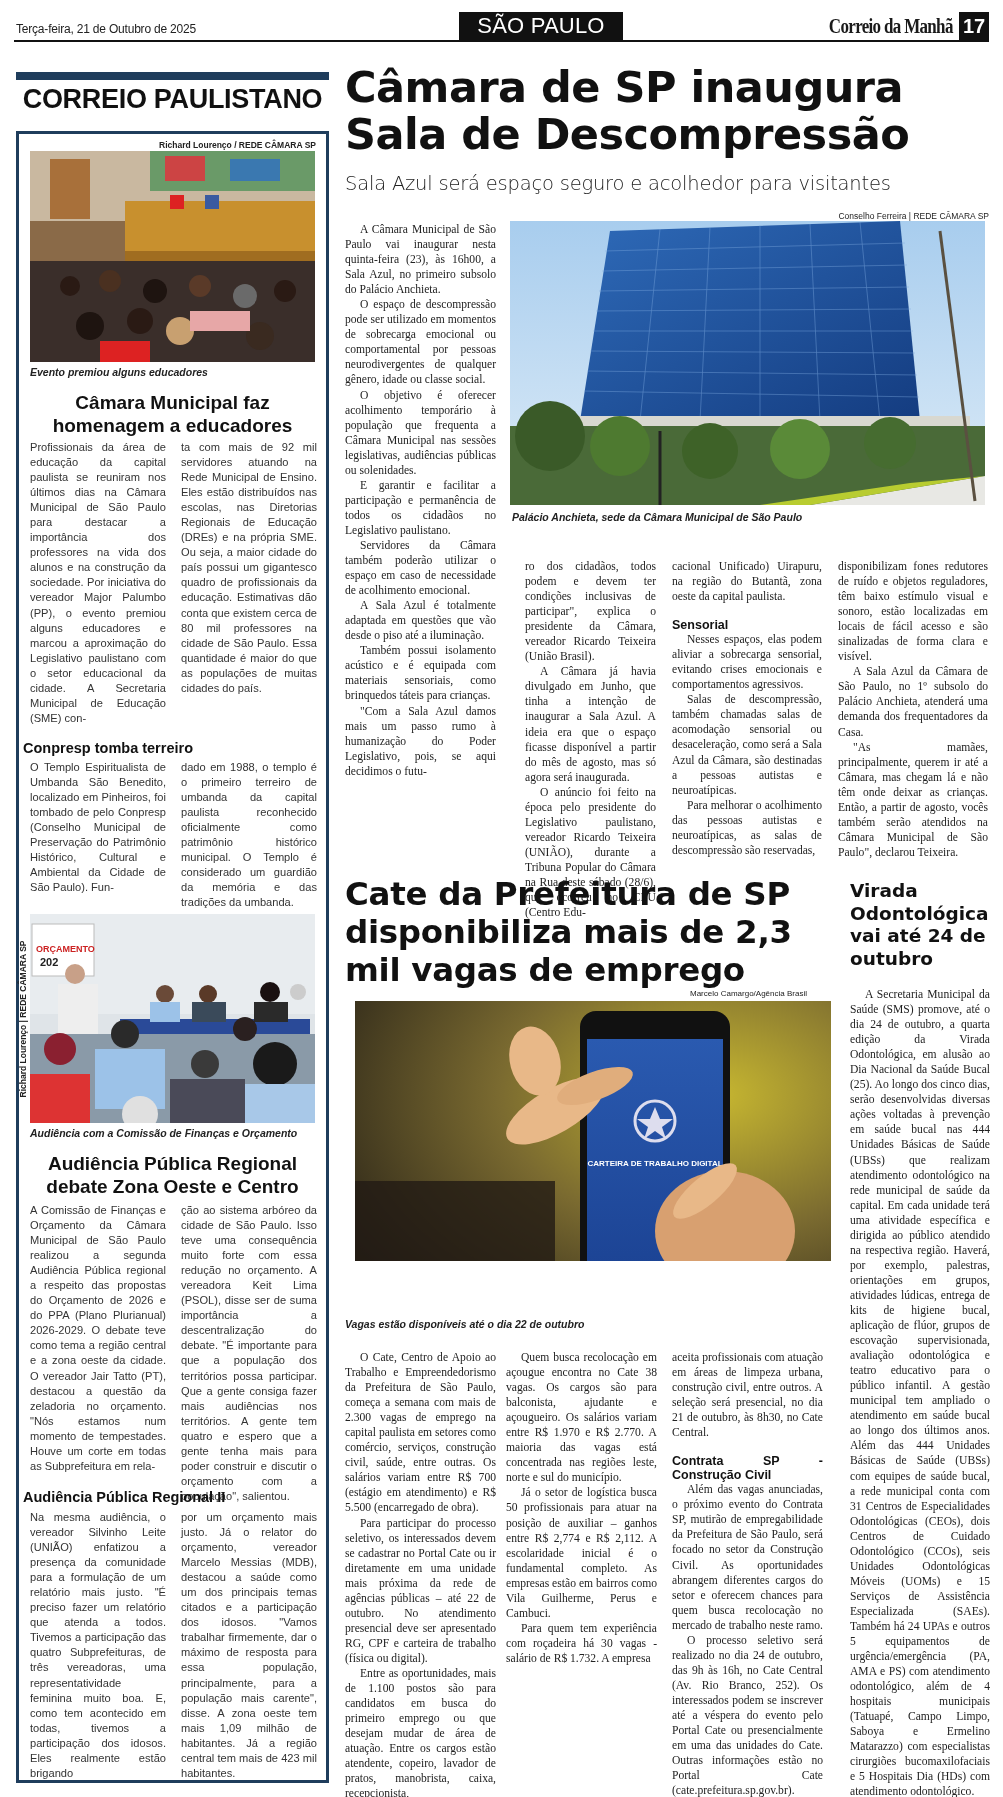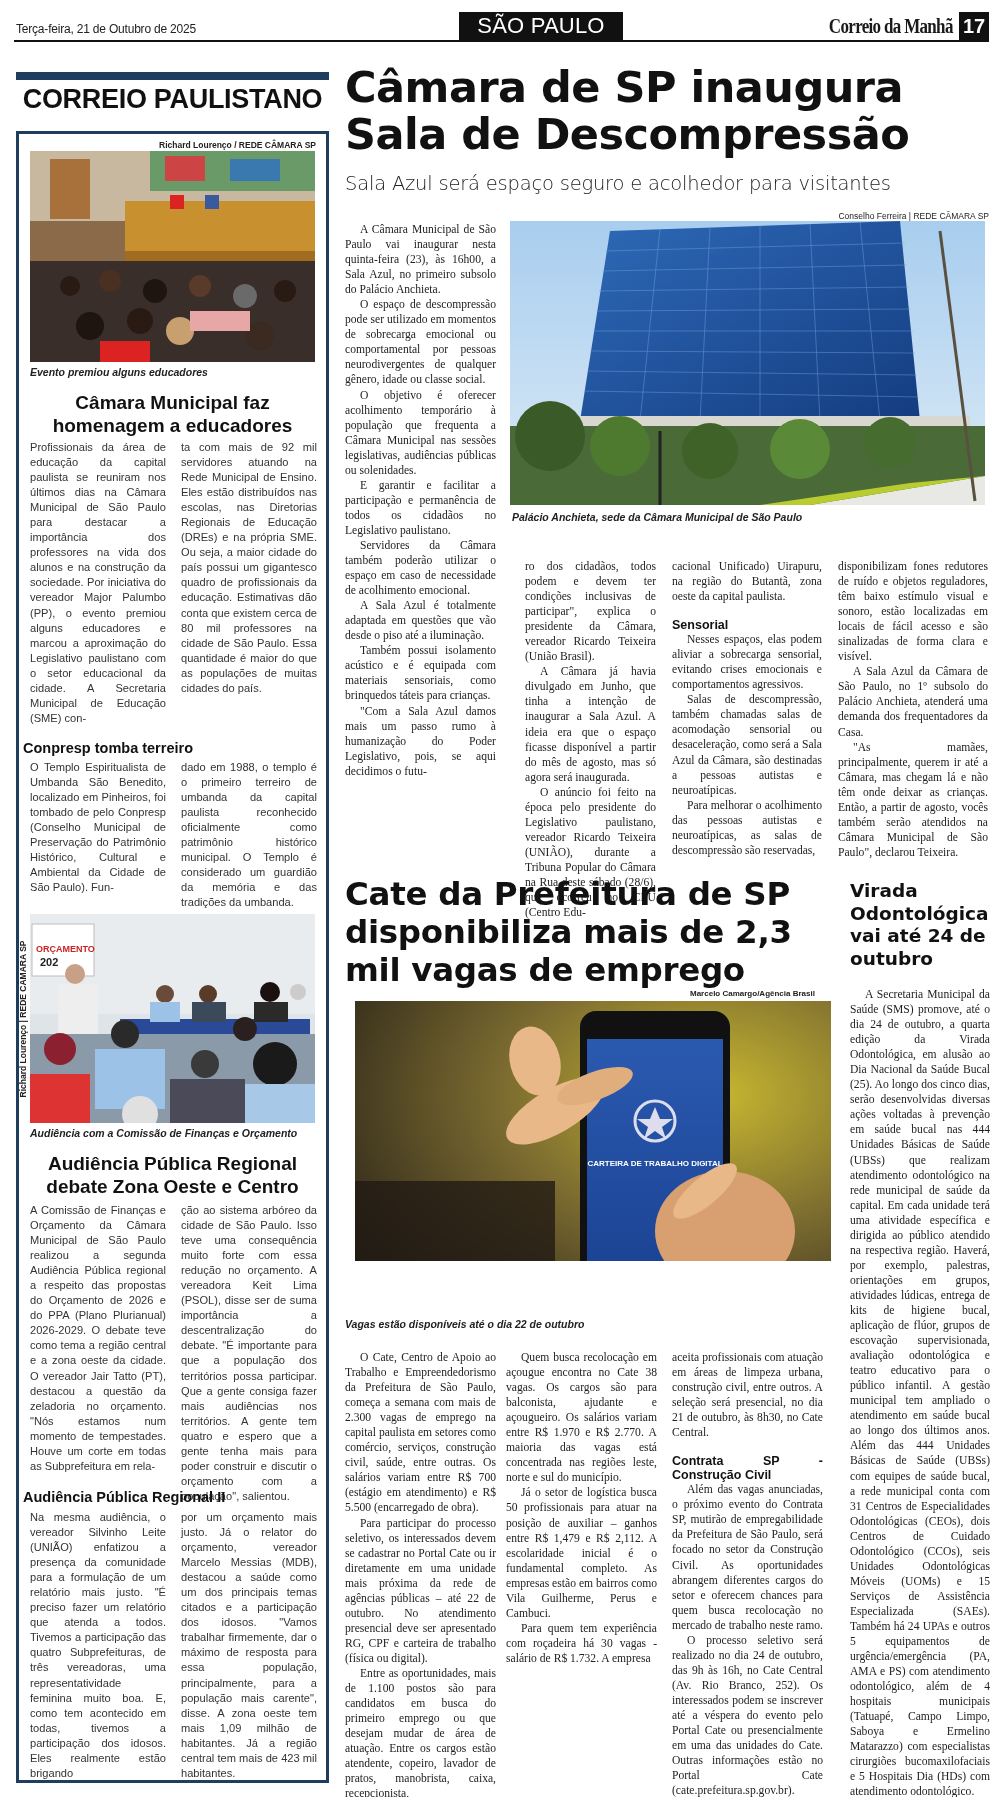--- a/index.html
+++ b/index.html
@@ -49,21 +49,21 @@
   .body-serif p { text-indent: 15px; }
   .col { position: absolute; }
   .a1-col1 { left: 345px; top: 222px; width: 151px; }
   .a1-col2 { left: 525px; top: 559px; width: 131px; }
   .a1-col3 { left: 672px; top: 559px; width: 150px; }
   .a1-col4 { left: 838px; top: 559px; width: 150px; }
   .subhead { font-family: "Liberation Sans", sans-serif; font-weight: bold; font-size: 12.5px; line-height: 14px; color: #111; text-indent: 0 !important; margin-top: 14px; }
 
   
   .a2-title { position: absolute; left: 345px; top: 875px; width: 480px; font-family: "DejaVu Sans", sans-serif; font-size: 32.5px; line-height: 38px; color: #111; letter-spacing: -0.3px; }
-  .a2-credit { position: absolute; left: 690px; top: 989px; font-weight: bold; font-size: 8px; }
+  .a2-credit { position: absolute; left: 690px; top: 989px; font-weight: normal; font-size: 8px; }
   .a2-photo { left: 355px; top: 1001px; width: 476px; height: 260px; }
   .a2-cap { position: absolute; left: 345px; top: 1318px; }
   .a2-col1 { left: 345px; top: 1350px; width: 151px; }
   .a2-col2 { left: 506px; top: 1350px; width: 151px; }
   .a2-col3 { left: 672px; top: 1350px; width: 151px; }
 
   
   .a3-title { position: absolute; left: 850px; top: 880px; width: 150px; font-family: "DejaVu Sans", sans-serif; font-size: 18.5px; line-height: 22.5px; color: #111; }
   .a3-col { left: 850px; top: 987px; width: 140px; }
 </style>
@@ -276,21 +276,21 @@
 </div>
 <span class="caption a2-cap">Vagas estão disponíveis até o dia 22 de outubro</span>
 
 <div class="col body-serif a2-col1">
   <p>O Cate, Centro de Apoio ao Trabalho e Empreendedorismo da Prefeitura de São Paulo, começa a semana com mais de 2.300 vagas de emprego na capital paulista em setores como comércio, serviços, construção civil, saúde, entre outras. Os salários variam entre R$ 700 (estágio em atendimento) e R$ 5.500 (encarregado de obra).</p>
   <p>Para participar do processo seletivo, os interessados devem se cadastrar no Portal Cate ou ir diretamente em uma unidade mais próxima da rede de agências públicas – até 22 de outubro. No atendimento presencial deve ser apresentado RG, CPF e carteira de trabalho (física ou digital).</p>
   <p>Entre as oportunidades, mais de 1.100 postos são para candidatos em busca do primeiro emprego ou que desejam mudar de área de atuação. Entre os cargos estão atendente, copeiro, lavador de pratos, manobrista, caixa, recepcionista,</p>
 </div>
 <div class="col body-serif a2-col2">
   <p>Quem busca recolocação em açougue encontra no Cate 38 vagas. Os cargos são para balconista, ajudante e açougueiro. Os salários variam entre R$ 1.970 e R$ 2.770. A maioria das vagas está concentrada nas regiões leste, norte e sul do município.</p>
-  <p>Já o setor de logística busca 50 profissionais para atuar na posição de auxiliar – ganhos entre R$ 1,479 e R$ 2,112. A escolaridade inicial é o fundamental completo. As empresas estão em bairros como Vila Guilherme, Perus e Cambuci.</p>
+  <p>Já o setor de logística busca 50 profissionais para atuar na posição de auxiliar – ganhos entre R$ 2,774 e R$ 2,112. A escolaridade inicial é o fundamental completo. As empresas estão em bairros como Vila Guilherme, Perus e Cambuci.</p>
   <p>Para quem tem experiência com roçadeira há 30 vagas - salário de R$ 1.732. A empresa</p>
 </div>
 <div class="col body-serif a2-col3">
   <p style="text-indent:0">aceita profissionais com atuação em áreas de limpeza urbana, construção civil, entre outros. A seleção será presencial, no dia 21 de outubro, às 8h30, no Cate Central.</p>
   <p class="subhead">Contrata SP - Construção Civil</p>
   <p>Além das vagas anunciadas, o próximo evento do Contrata SP, mutirão de empregabilidade da Prefeitura de São Paulo, será focado no setor da Construção Civil. As oportunidades abrangem diferentes cargos do setor e oferecem chances para quem busca recolocação no mercado de trabalho neste ramo.</p>
   <p>O processo seletivo será realizado no dia 24 de outubro, das 9h às 16h, no Cate Central (Av. Rio Branco, 252). Os interessados podem se inscrever até a véspera do evento pelo Portal Cate ou presencialmente em uma das unidades do Cate. Outras informações estão no Portal Cate (cate.prefeitura.sp.gov.br).</p>
 </div>
 
 <h1 class="a3-title">Virada Odontológica vai até 24 de outubro</h1>

